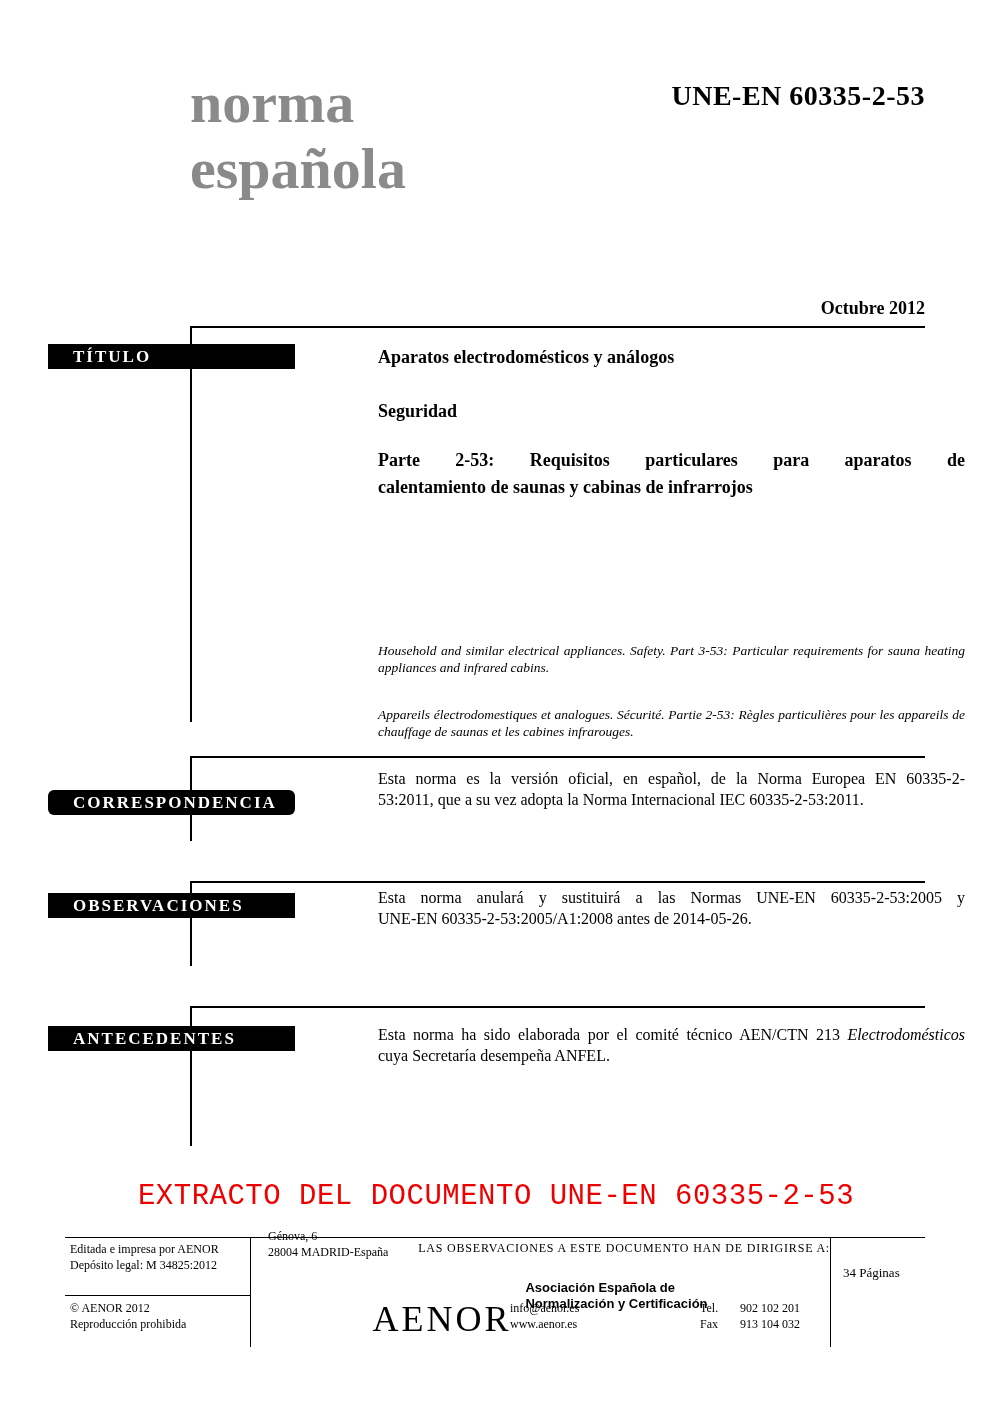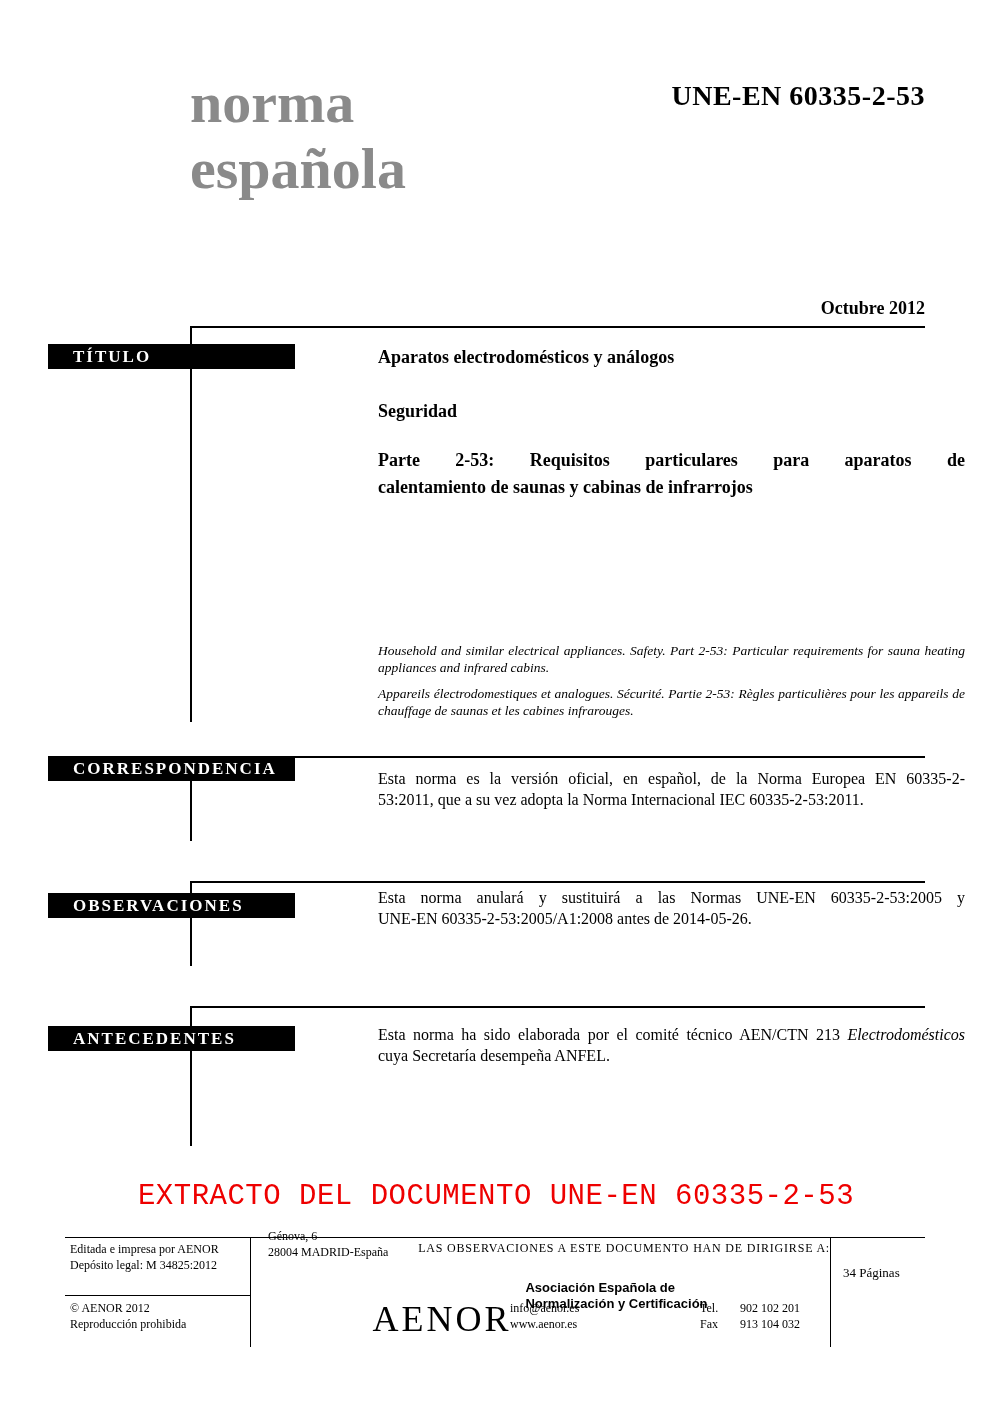--- a/index.html
+++ b/index.html
@@ -75,26 +75,26 @@
   <div class="vline" style="left:190px; top:326px; height:396px;"></div>
   <div class="label-box" style="top:344px;">
     <span>TÍTULO</span>
   </div>
   <div class="content b18" style="top:344px;">Aparatos electrodomésticos y análogos</div>
   <div class="content b18" style="top:398px;">Seguridad</div>
   <div class="content b18" style="top:447px;">
     <div class="jl">Parte 2-53: Requisitos particulares para aparatos de</div>
     <div>calentamiento de saunas y cabinas de infrarrojos</div>
   </div>
-  <div class="content it13" style="top:642px;">Household and similar electrical appliances. Safety. Part 2-53: Particular requirements for sauna heating appliances and infrared cabins.</div>
-  <div class="content it13" style="top:685px;">Appareils électrodomestiques et analogues. Sécurité. Partie 2-53: Règles particulières pour les appareils de chauffage de saunas et les cabines infrarouges.</div>
+  <div class="content it13" style="top:642px;">Household and similar electrical appliances. Safety. Part 3-53: Particular requirements for sauna heating appliances and infrared cabins.</div>
+  <div class="content it13" style="top:706px;">Appareils électrodomestiques et analogues. Sécurité. Partie 2-53: Règles particulières pour les appareils de chauffage de saunas et les cabines infrarouges.</div>
 
   <div class="hline" style="left:190px; top:756px; width:735px;"></div>
   <div class="vline" style="left:190px; top:756px; height:85px;"></div>
-  <div class="label-box" style="top:756px;">
+  <div class="label-box" style="top:790px;border-radius:6px;">
     <span>CORRESPONDENCIA</span>
   </div>
   <div class="content body16" style="top:769px;">
     <div class="jl">Esta norma es la versión oficial, en español, de la Norma Europea EN 60335-2-</div>
     <div>53:2011, que a su vez adopta la Norma Internacional IEC 60335-2-53:2011.</div>
   </div>
 
   <div class="hline" style="left:190px; top:881px; width:735px;"></div>
   <div class="vline" style="left:190px; top:881px; height:85px;"></div>
   <div class="label-box" style="top:893px;">

